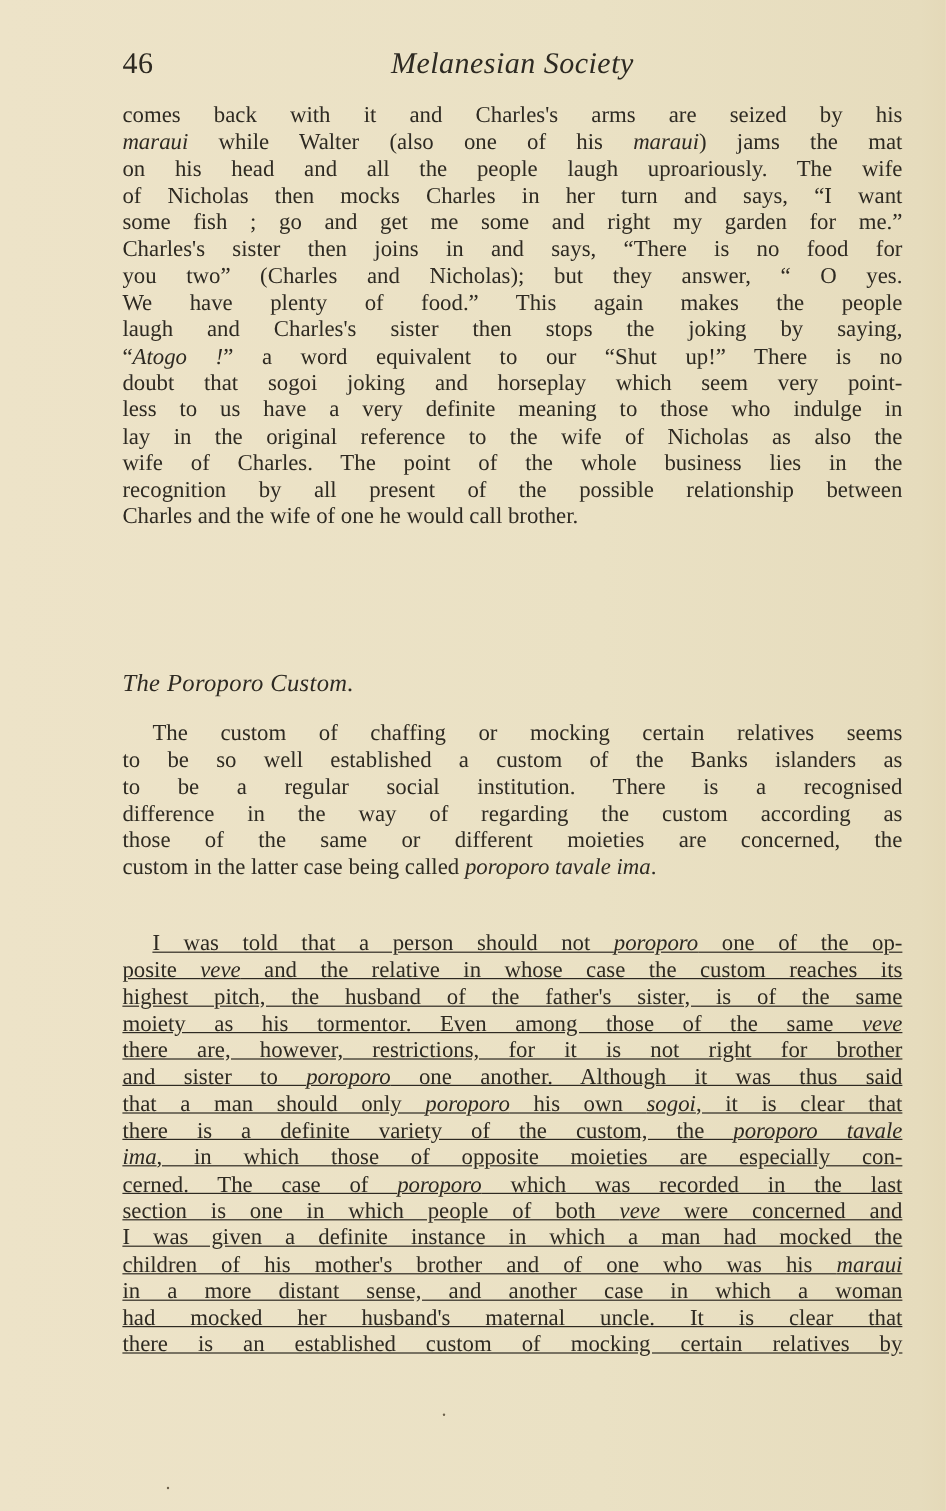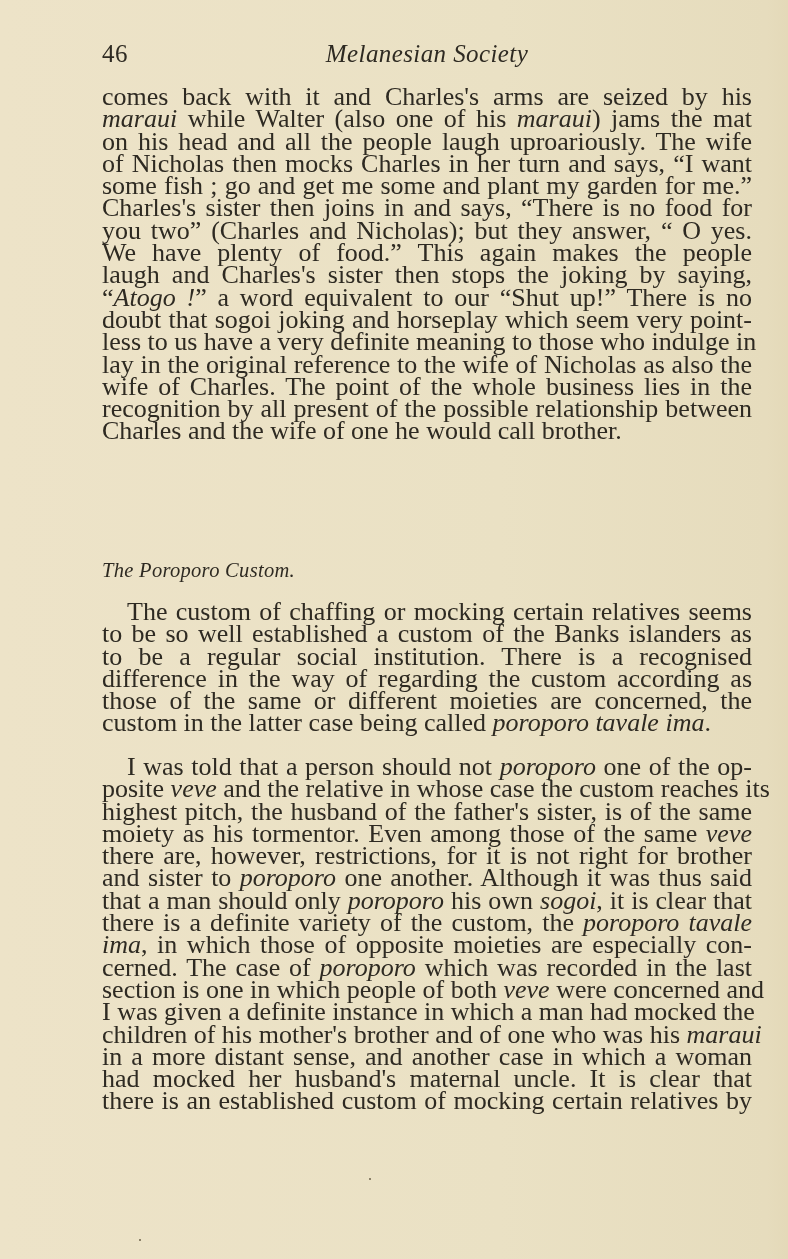--- a/index.html
+++ b/index.html
@@ -29,21 +29,21 @@
   .page-number {
     position: absolute; left: 0; top: 0;
     font-size: 25px; letter-spacing: 0.5px;
   }
   .running-title {
     position: absolute; left: 0; right: 0; top: 0; text-align: center;
     font-style: italic; font-size: 25px; letter-spacing: 0.4px;
   }
   .text-block {
     position: absolute; left: 102px; width: 650px;
-    font-size: 26px; line-height: 22.3px;
+    font-size: 19px; line-height: 22.3px;
   }
   .line {
     display: block; white-space: nowrap;
     text-align: justify; text-align-last: justify;
     height: 22.3px;
   }
   .line.last { text-align-last: left; }
   .line.indent { padding-left: 25px; }
   .heading {
     position: absolute; top: 559px; left: 102px; width: 650px;
@@ -60,21 +60,21 @@
   <div class="running-head">
     <span class="page-number">46</span>
     <span class="running-title">Melanesian Society</span>
   </div>
 
   <div class="text-block" style="top:86px;">
       <span class="line">comes back with it and Charles's arms are seized by his</span>
       <span class="line"><i>maraui</i> while Walter (also one of his <i>maraui</i>) jams the mat</span>
       <span class="line">on his head and all the people laugh uproariously.  The wife</span>
       <span class="line">of Nicholas then mocks Charles in her turn and says, “I want</span>
-      <span class="line">some fish ; go and get me some and plant my garden for me.”</span>
+      <span class="line">some fish ; go and get me some and right my garden for me.”</span>
       <span class="line">Charles's sister then joins in and says, “There is no food for</span>
       <span class="line">you two” (Charles and Nicholas); but they answer, “ O yes.</span>
       <span class="line">We have plenty of food.”  This again makes the people</span>
       <span class="line">laugh and Charles's sister then stops the joking by saying,</span>
       <span class="line">“<i>Atogo !</i>” a word equivalent to our “Shut up!”  There is no</span>
       <span class="line">doubt that sogoi joking and horseplay which seem very point-</span>
       <span class="line">less to us have a very definite meaning to those who indulge in</span>
       <span class="line">lay in the original reference to the wife of Nicholas as also the</span>
       <span class="line">wife of Charles.  The point of the whole business lies in the</span>
       <span class="line">recognition by all present of the possible relationship between</span>
@@ -85,21 +85,21 @@
 
   <div class="text-block" style="top:601px;">
       <span class="line indent">The custom of chaffing or mocking certain relatives seems</span>
       <span class="line">to be so well established a custom of the Banks islanders as</span>
       <span class="line">to be a regular social institution.  There is a recognised</span>
       <span class="line">difference in the way of regarding the custom according as</span>
       <span class="line">those of the same or different moieties are concerned, the</span>
       <span class="line last">custom in the latter case being called <i>poroporo tavale ima</i>.</span>
     </div>
 
-  <div class="text-block" style="top:756px;">
+  <div class="text-block" style="top:776px;text-decoration:underline;">
       <span class="line indent">I was told that a person should not <i>poroporo</i> one of the op-</span>
       <span class="line">posite <i>veve</i> and the relative in whose case the custom reaches its</span>
       <span class="line">highest pitch, the husband of the father's sister, is of the same</span>
       <span class="line">moiety as his tormentor.  Even among those of the same <i>veve</i></span>
       <span class="line">there are, however, restrictions, for it is not right for brother</span>
       <span class="line">and sister to <i>poroporo</i> one another.  Although it was thus said</span>
       <span class="line">that a man should only <i>poroporo</i> his own <i>sogoi</i>, it is clear that</span>
       <span class="line">there is a definite variety of the custom, the <i>poroporo tavale</i></span>
       <span class="line"><i>ima</i>, in which those of opposite moieties are especially con-</span>
       <span class="line">cerned.  The case of <i>poroporo</i> which was recorded in the last</span>

